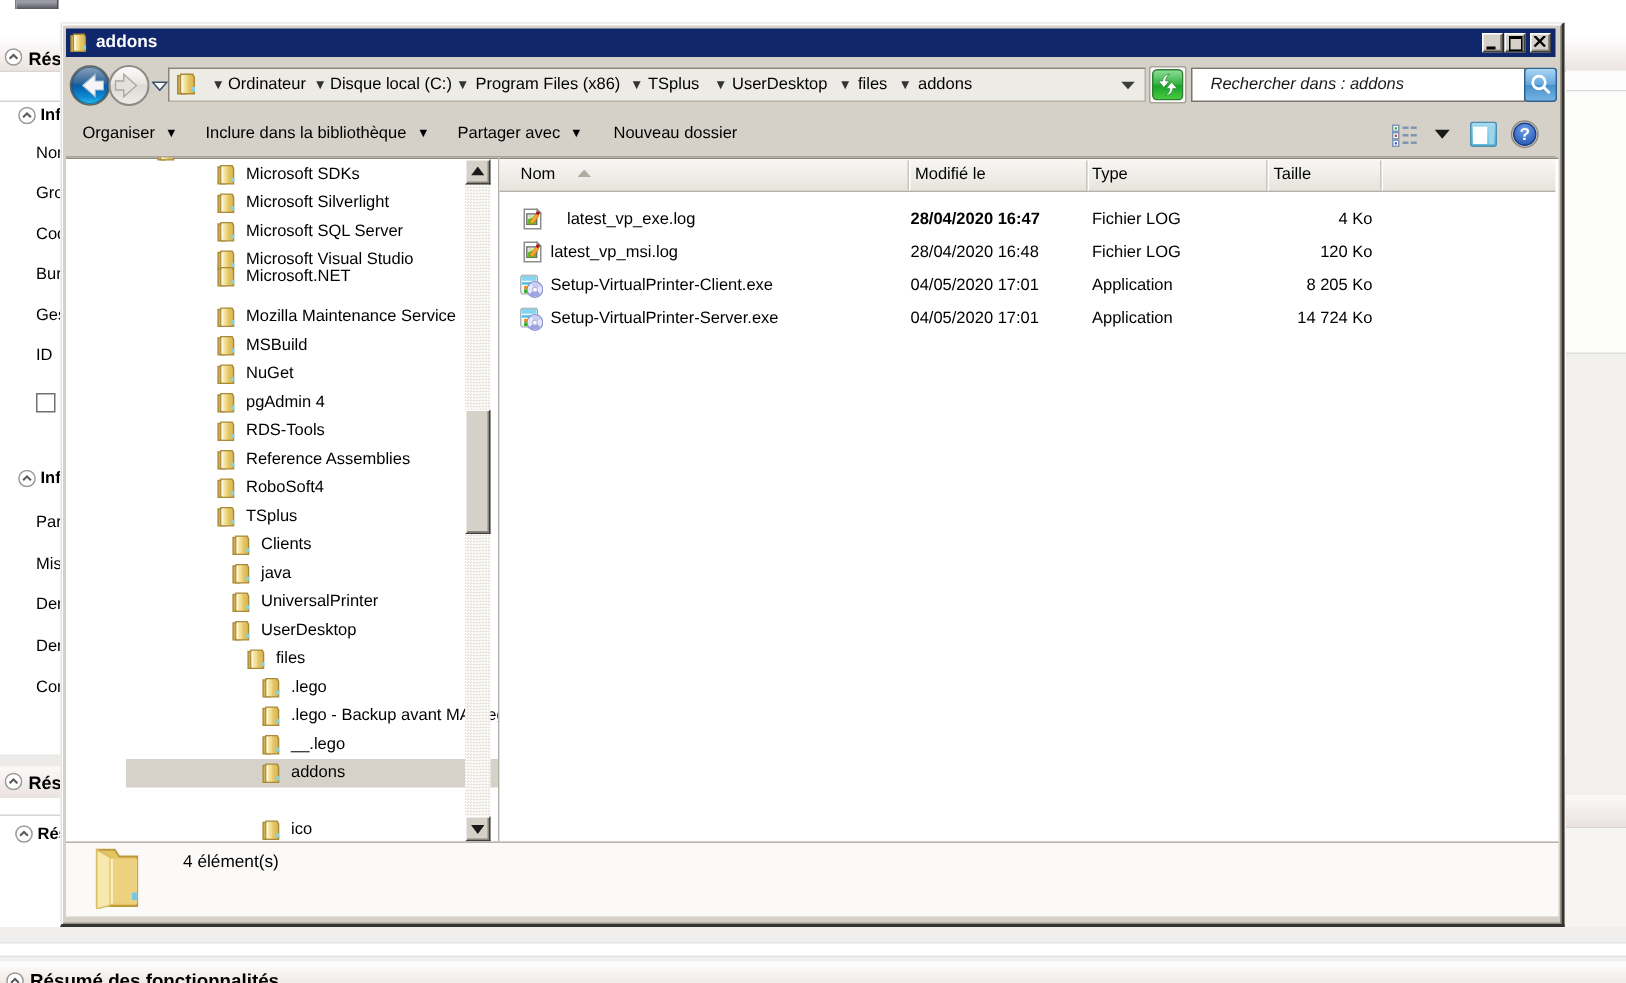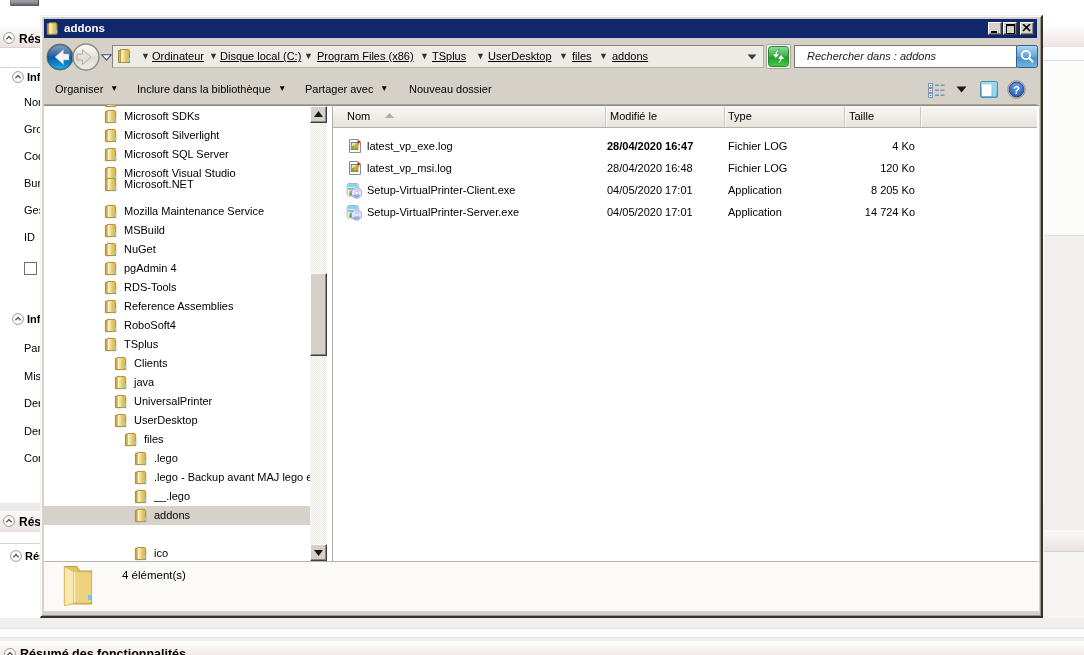--- a/index.html
+++ b/index.html
@@ -1,24 +1,24 @@
 <!DOCTYPE html>
 <html><head><meta charset="utf-8">
 <style>
 html,body{margin:0;padding:0;width:1084px;height:655px;overflow:hidden;background:#F3F2F1;
 font-family:"Liberation Sans",sans-serif;font-size:11px;color:#000;}
 .a{position:absolute;}
 .b{font-weight:bold;}
 .lbl{position:absolute;left:24px;}
-.trow{position:absolute;height:19px;line-height:19px;white-space:nowrap;}
+.trow{position:absolute;height:19px;line-height:19px;white-space:nowrap;margin-left:40px;}
 .ticon{position:absolute;top:2px;width:15px;height:15px;}
 .frow{position:absolute;height:22px;line-height:22px;white-space:nowrap;}
 .hsep{position:absolute;top:1px;width:1px;height:20px;background:#C9C6BC;box-shadow:1px 0 0 #FFFFFF;}
 .bc{position:absolute;top:0;height:23px;line-height:23px;color:#333333;font-size:9px;}
-.bt{position:absolute;top:0;height:23px;line-height:23px;white-space:nowrap;text-decoration:underline;}
+.bt{position:absolute;top:0;height:23px;line-height:23px;white-space:nowrap;}
 .tb{position:absolute;top:0;height:32px;line-height:32px;white-space:nowrap;}
 .tc{position:absolute;top:-1px;height:32px;line-height:32px;font-size:8.5px;}
 </style></head>
 <body>
 <svg width="0" height="0" style="position:absolute">
 <defs>
 <linearGradient id="fg" x1="0" y1="0" x2="1" y2="0">
  <stop offset="0" stop-color="#FDF1BC"></stop>
         <stop offset="0.45" stop-color="#EFD98C"></stop>
  <stop offset="0.55" stop-color="#E6C86A"></stop>
@@ -289,21 +289,21 @@
 <div class="a" style="left:728px;top:106px;height:21px;line-height:21px;">Type</div>
 <div class="a" style="left:849px;top:106px;height:21px;line-height:21px;">Taille</div>
 <div class="hsep" style="left:605px;top:107px;"></div>
 <div class="hsep" style="left:724px;top:107px;"></div>
 <div class="hsep" style="left:844px;top:107px;"></div>
 <div class="hsep" style="left:920px;top:107px;"></div>
 
 <svg class="a" style="left:347px;top:138px" width="16" height="16">
     <use href="#logicon"></use>
   </svg>
-<div class="frow" style="left:367px;top:135px;">latest_vp_exe.log</div>
+<div class="frow" style="left:378px;top:135px;">latest_vp_exe.log</div>
 <div class="frow" style="left:607px;top:135px;font-weight:bold;">28/04/2020 16:47</div>
 <div class="frow" style="left:728px;top:135px;">Fichier LOG</div>
 <div class="frow" style="left:844px;top:135px;width:71px;text-align:right;">4 Ko</div>
 <svg class="a" style="left:347px;top:160px" width="16" height="16">
     <use href="#logicon"></use>
   </svg>
 <div class="frow" style="left:367px;top:157px;">latest_vp_msi.log</div>
 <div class="frow" style="left:607px;top:157px;">28/04/2020 16:48</div>
 <div class="frow" style="left:728px;top:157px;">Fichier LOG</div>
 <div class="frow" style="left:844px;top:157px;width:71px;text-align:right;">120 Ko</div>

